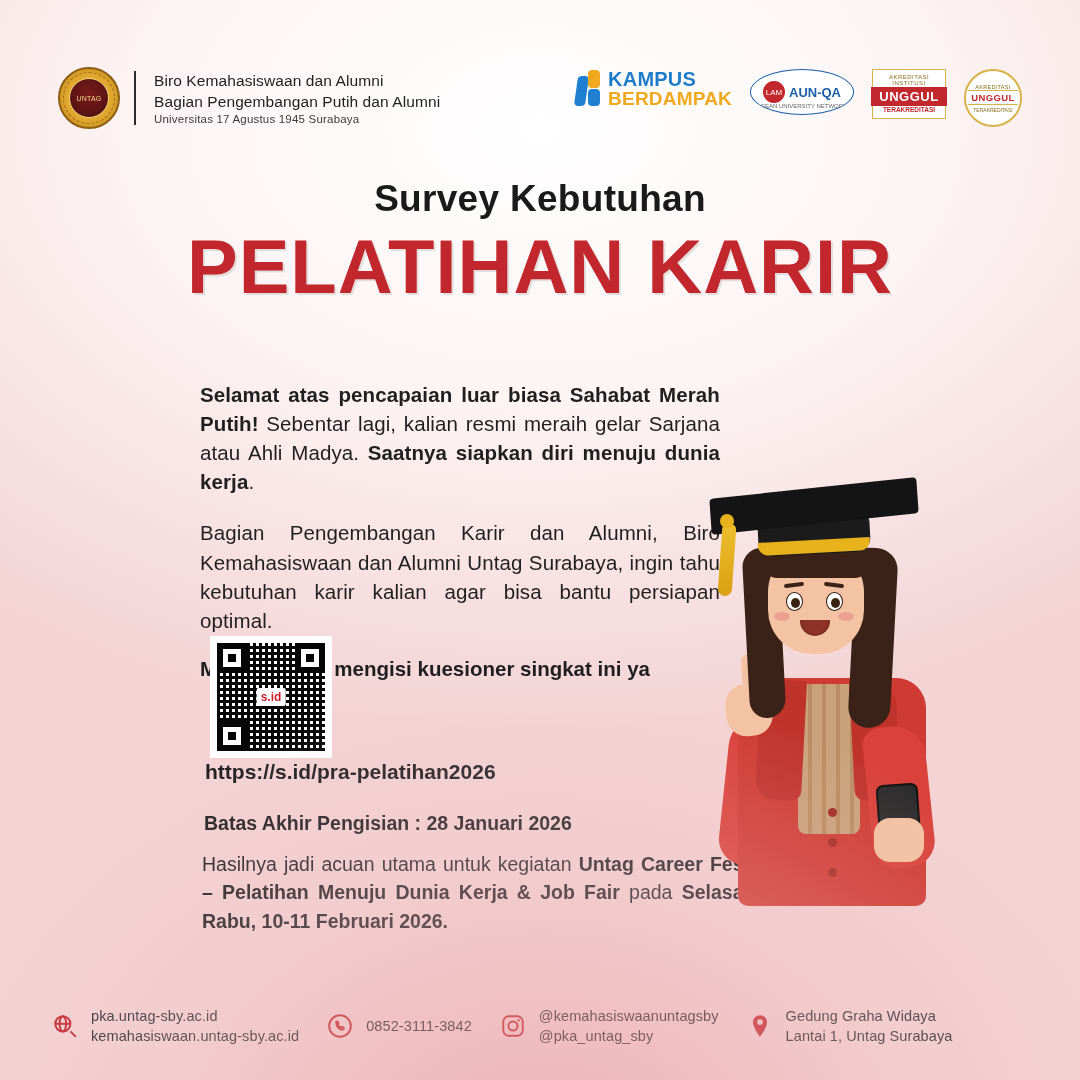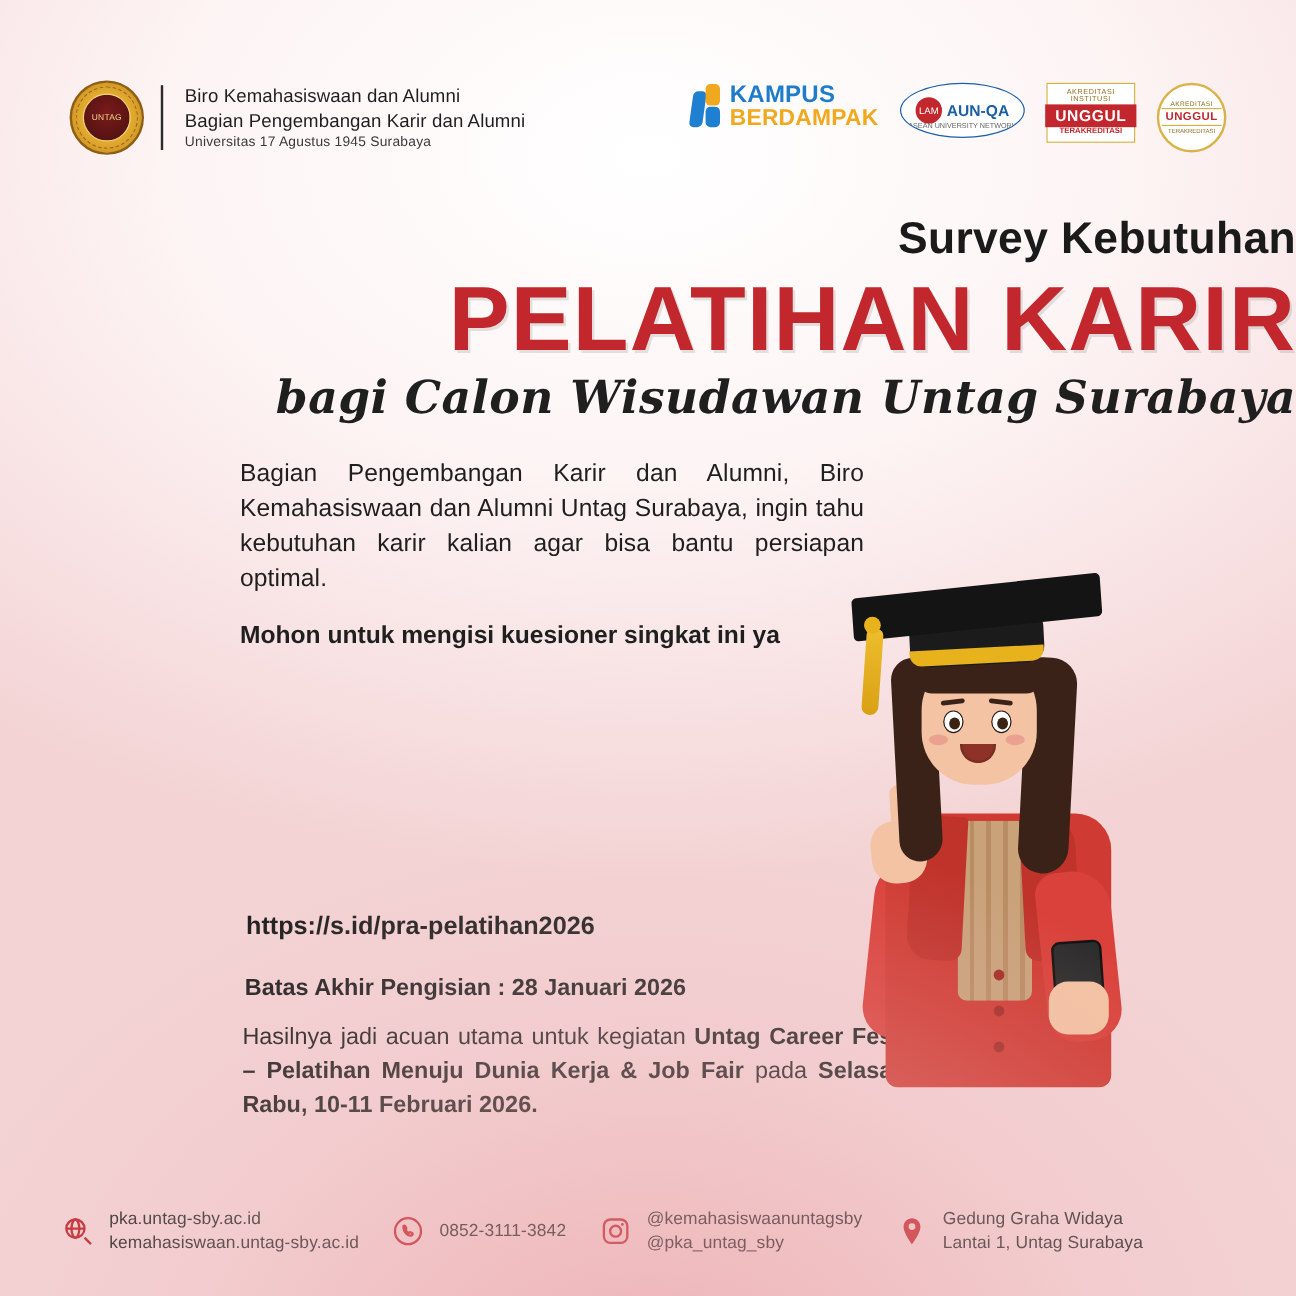--- a/index.html
+++ b/index.html
@@ -159,21 +159,21 @@
   }
   .badge-logo .bl-top { font-size: 5.5px; color: #8a6d1b; letter-spacing: .3px; }
   .badge-logo .bl-main { font-size: 9.5px; font-weight: bold; color: #c1272d; letter-spacing: .4px; border-top:1px solid #d8b34a;border-bottom:1px solid #d8b34a;padding:1px 3px;}
   .badge-logo .bl-sub { font-size: 5px; color: #8a6d1b; margin-top: 2px; }
 
   
   .title-block {
     position: absolute;
     top: 178px;
     left: 0; right: 0;
-    text-align: right;
+    text-align: center;
   }
   .t1 {
     font-size: 37px;
     font-weight: bold;
     color: #1a1a1a;
     letter-spacing: .3px;
   }
   .t2 {
     font-size: 76px;
     font-weight: bold;
@@ -503,21 +503,21 @@
 
   <div class="header">
     <div class="brand">
       <div class="seal">
         <div class="ring-text"></div>
         <div class="inner">UNTAG</div>
       </div>
       <div class="divider-v"></div>
       <div class="brand-text">
         <div class="l1">Biro Kemahasiswaan dan Alumni</div>
-        <div class="l2">Bagian Pengembangan Karir dan Alumni</div>
+        <div class="l2">Bagian Pengembangan Putih dan Alumni</div>
         <div class="l3">Universitas 17 Agustus 1945 Surabaya</div>
       </div>
     </div>
 
     <div class="logos">
       <div class="kampus-logo">
         <div class="kampus-mark">
           <span class="km1"></span>
             <span class="km2"></span>
             <span class="km3"></span>
@@ -544,28 +544,44 @@
         <div class="bl-top">AKREDITASI</div>
         <div class="bl-main">UNGGUL</div>
         <div class="bl-sub">TERAKREDITASI</div>
       </div>
     </div>
   </div>
 
   <div class="title-block">
     <div class="t1">Survey Kebutuhan</div>
     <div class="t2">PELATIHAN KARIR</div>
-    <div class="t3">bagi Calon Wisudawan Untag Surabaya</div>
   </div>
 
   <div class="copy">
+    <p>
+      <b>Selamat atas pencapaian luar biasa Sahabat Merah Putih!</b><span> Sebentar lagi, kalian resmi meraih gelar Sarjana atau Ahli Madya. </span><b>Saatnya siapkan diri menuju dunia kerja</b><span>.</span>
+    </p>
     <p>Bagian Pengembangan Karir dan Alumni, Biro Kemahasiswaan dan Alumni Untag Surabaya, ingin tahu kebutuhan karir kalian agar bisa bantu persiapan optimal.</p>
     <div class="cta">Mohon untuk mengisi kuesioner singkat ini ya</div>
   </div>
 
+  <div class="qr-wrap">
+    <div class="qr">
+      <div class="eye tl">
+          <i></i>
+        </div>
+      <div class="eye tr">
+          <i></i>
+        </div>
+      <div class="eye bl">
+          <i></i>
+        </div>
+      <div class="sid">s.id</div>
+    </div>
+  </div>
   <div class="qr-link">https://s.id/pra-pelatihan2026</div>
 
   <div class="deadline">Batas Akhir Pengisian : 28 Januari 2026</div>
 
   <div class="footnote">
     <span>Hasilnya jadi acuan utama untuk kegiatan </span><b>Untag Career Fest – Pelatihan Menuju Dunia Kerja &amp; Job Fair</b><span> pada </span><b>Selasa-Rabu, 10-11 Februari 2026.</b>
   </div>
 
   <div class="grad">
     <div class="g-arm-l"></div>

